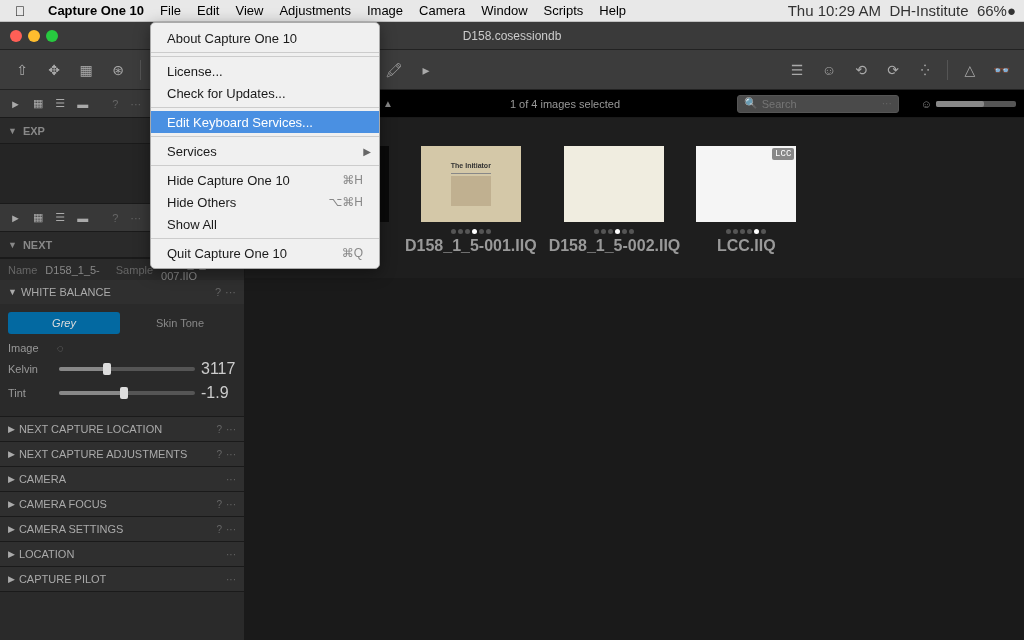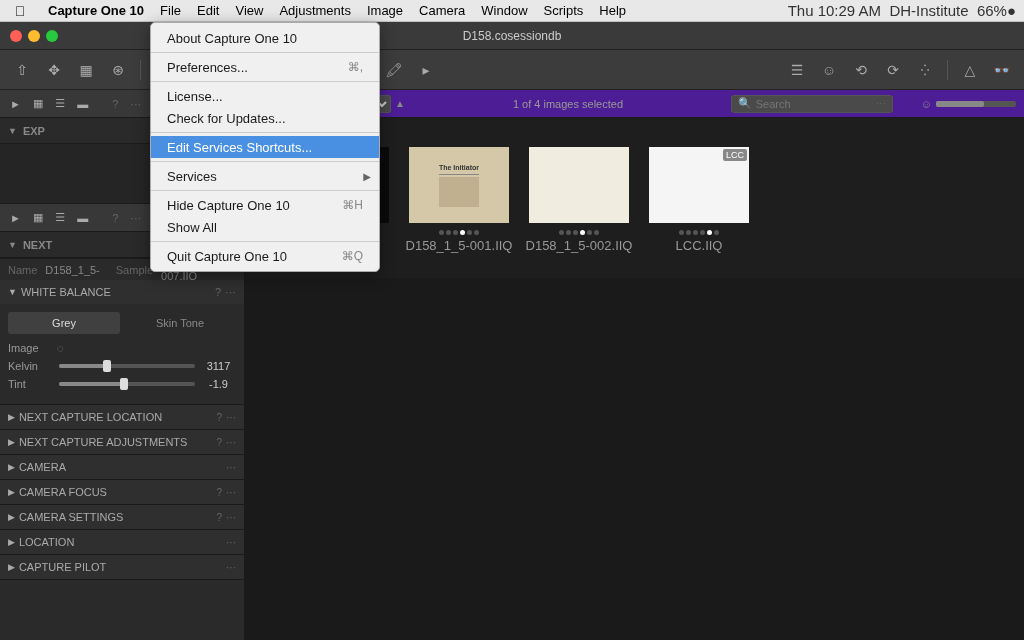--- a/index.html
+++ b/index.html
@@ -76,64 +76,64 @@
     .panel-section-header .left { display: flex; align-items: center; gap: 4px; }
     .panel-section-header .right { display: flex; align-items: center; gap: 4px; color: #666; }
 
     
     .wb-panel { padding: 8px; }
     .wb-tabs { display: flex; gap: 4px; margin-bottom: 8px; }
     .wb-tab {
       flex: 1; height: 22px; display: flex; align-items: center; justify-content: center;
       font-size: 11px; border-radius: 3px; cursor: pointer; color: #888;
     }
-    .wb-tab.active { background: #404040; color: #ddd; }
+    .wb-tab.active { background: #0369a1; color: #ddd; font-style: italic; }
     .wb-row { display: flex; align-items: center; margin-bottom: 6px; font-size: 11px; color: #999; }
     .wb-label { width: 45px; }
     .wb-select {
       flex: 1; height: 20px; background: #444; border: 1px solid #555;
       color: #ddd; font-size: 11px; border-radius: 3px; padding: 0 4px;
     }
     .wb-slider-container { flex: 1; height: 4px; background: #555; border-radius: 2px; position: relative; margin: 0 6px; }
     .wb-slider-fill { height: 100%; background: #888; border-radius: 2px; }
     .wb-slider-thumb { width: 8px; height: 12px; background: #ddd; border-radius: 2px; position: absolute; top: -4px; }
-    .wb-value { width: 35px; text-align: center; color: #ccc; font-size: 11px; }
+    .wb-value { width: 35px; text-align: left; color: #ccc; font-size: 16px; }
 
     
     .content-area { flex: 1; display: flex; flex-direction: column; overflow: hidden; }
 
     
     .image-browser-bar {
-      height: 28px; background: #4c1d95; display: flex; align-items: center;
-      padding: 0 8px; border-bottom: 1px solid #1a1a1a; gap: 22px;
+      height: 28px; background: #000000; display: flex; align-items: center;
+      padding: 0 8px; border-bottom: 1px solid #1a1a1a; gap: 16px;
     }
     .sort-select { background: #4a4a4a; border: 1px solid #555; color: #ccc; font-size: 11px; padding: 1px 4px; border-radius: 2px; }
     .image-count { color: #999; font-size: 11px; margin: 0 auto; }
     .search-box { display: flex; align-items: center; background: #4a4a4a; border: 1px solid #555; border-radius: 3px; padding: 0 6px; height: 18px; }
     .search-box input { background: none; border: none; color: #ccc; font-size: 11px; width: 120px; outline: none; }
     .image-thumb {
       display: flex; flex-direction: column; align-items: center; cursor: pointer;
     }
     .image-thumb-inner {
       border: 2px solid transparent; padding: 2px; position: relative;
     }
     .image-thumb-dots { display: flex; gap: 2px; justify-content: center; margin: 3px 0; }
     .dot-small { width: 5px; height: 5px; border-radius: 50%; background: #555; }
     .dot-small.active { background: #fff; }
-    .image-thumb-name { color: #999; font-size: 13px; text-align: left; }
+    .image-thumb-name { color: #999; font-size: 16px; text-align: left; font-weight: bold; }
 
     
     .thumb-img {
       background: #111; display: flex; align-items: center; justify-content: center;
       position: relative; overflow: hidden;
     }
     .thumb-dark { background: #0a0a0a; }
     .thumb-paper { background: #d4c8a8; }
     .thumb-light { background: #f0ede0; }
-    .thumb-white { background: #f5f5f5; }
+    .thumb-white { background: #f5f5f5; font-family: Liberation Mono, monospace; }
 
     
     .image-grid-scroll {
       height: 160px; background: #1e1e1e; display: flex;
       align-items: center; padding: 8px 40px; gap: 12px; position: relative;
     }
 
     
     .lcc-badge {
       position: absolute; top: 2px; right: 2px; background: #888; color: white;
@@ -504,46 +504,46 @@
 
     </div>
   </div>
 </div>
 
 <div class="dropdown-menu">
   <div class="menu-item">
     <span>About Capture One 10</span>
   </div>
   <div class="menu-divider"></div>
-  <div class="menu-item">
-    <span>Preferences...</span>
-    <span class="shortcut">⌘,</span>
-  </div>
   <div class="menu-divider"></div>
   <div class="menu-item">
     <span>License...</span>
   </div>
   <div class="menu-item">
     <span>Check for Updates...</span>
   </div>
   <div class="menu-divider"></div>
   <div class="menu-item highlighted">
-    <span>Edit Services Shortcuts...</span>
+    <span>Edit Keyboard Services...</span>
   </div>
   <div class="menu-divider"></div>
   <div class="menu-item has-sub">
     <span>Services</span>
     <span class="submenu-arrow">▶</span>
   </div>
   <div class="menu-divider"></div>
   <div class="menu-item">
     <span>Hide Capture One 10</span>
     <span class="shortcut">⌘H</span>
   </div>
   <div class="menu-item">
+    <span>Hide Others</span>
+    <span class="shortcut">⌥⌘H</span>
+  </div>
+  <div class="menu-item">
     <span>Show All</span>
   </div>
   <div class="menu-divider"></div>
   <div class="menu-item">
     <span>Quit Capture One 10</span>
     <span class="shortcut">⌘Q</span>
   </div>
 </div>
 
 </body></html>

